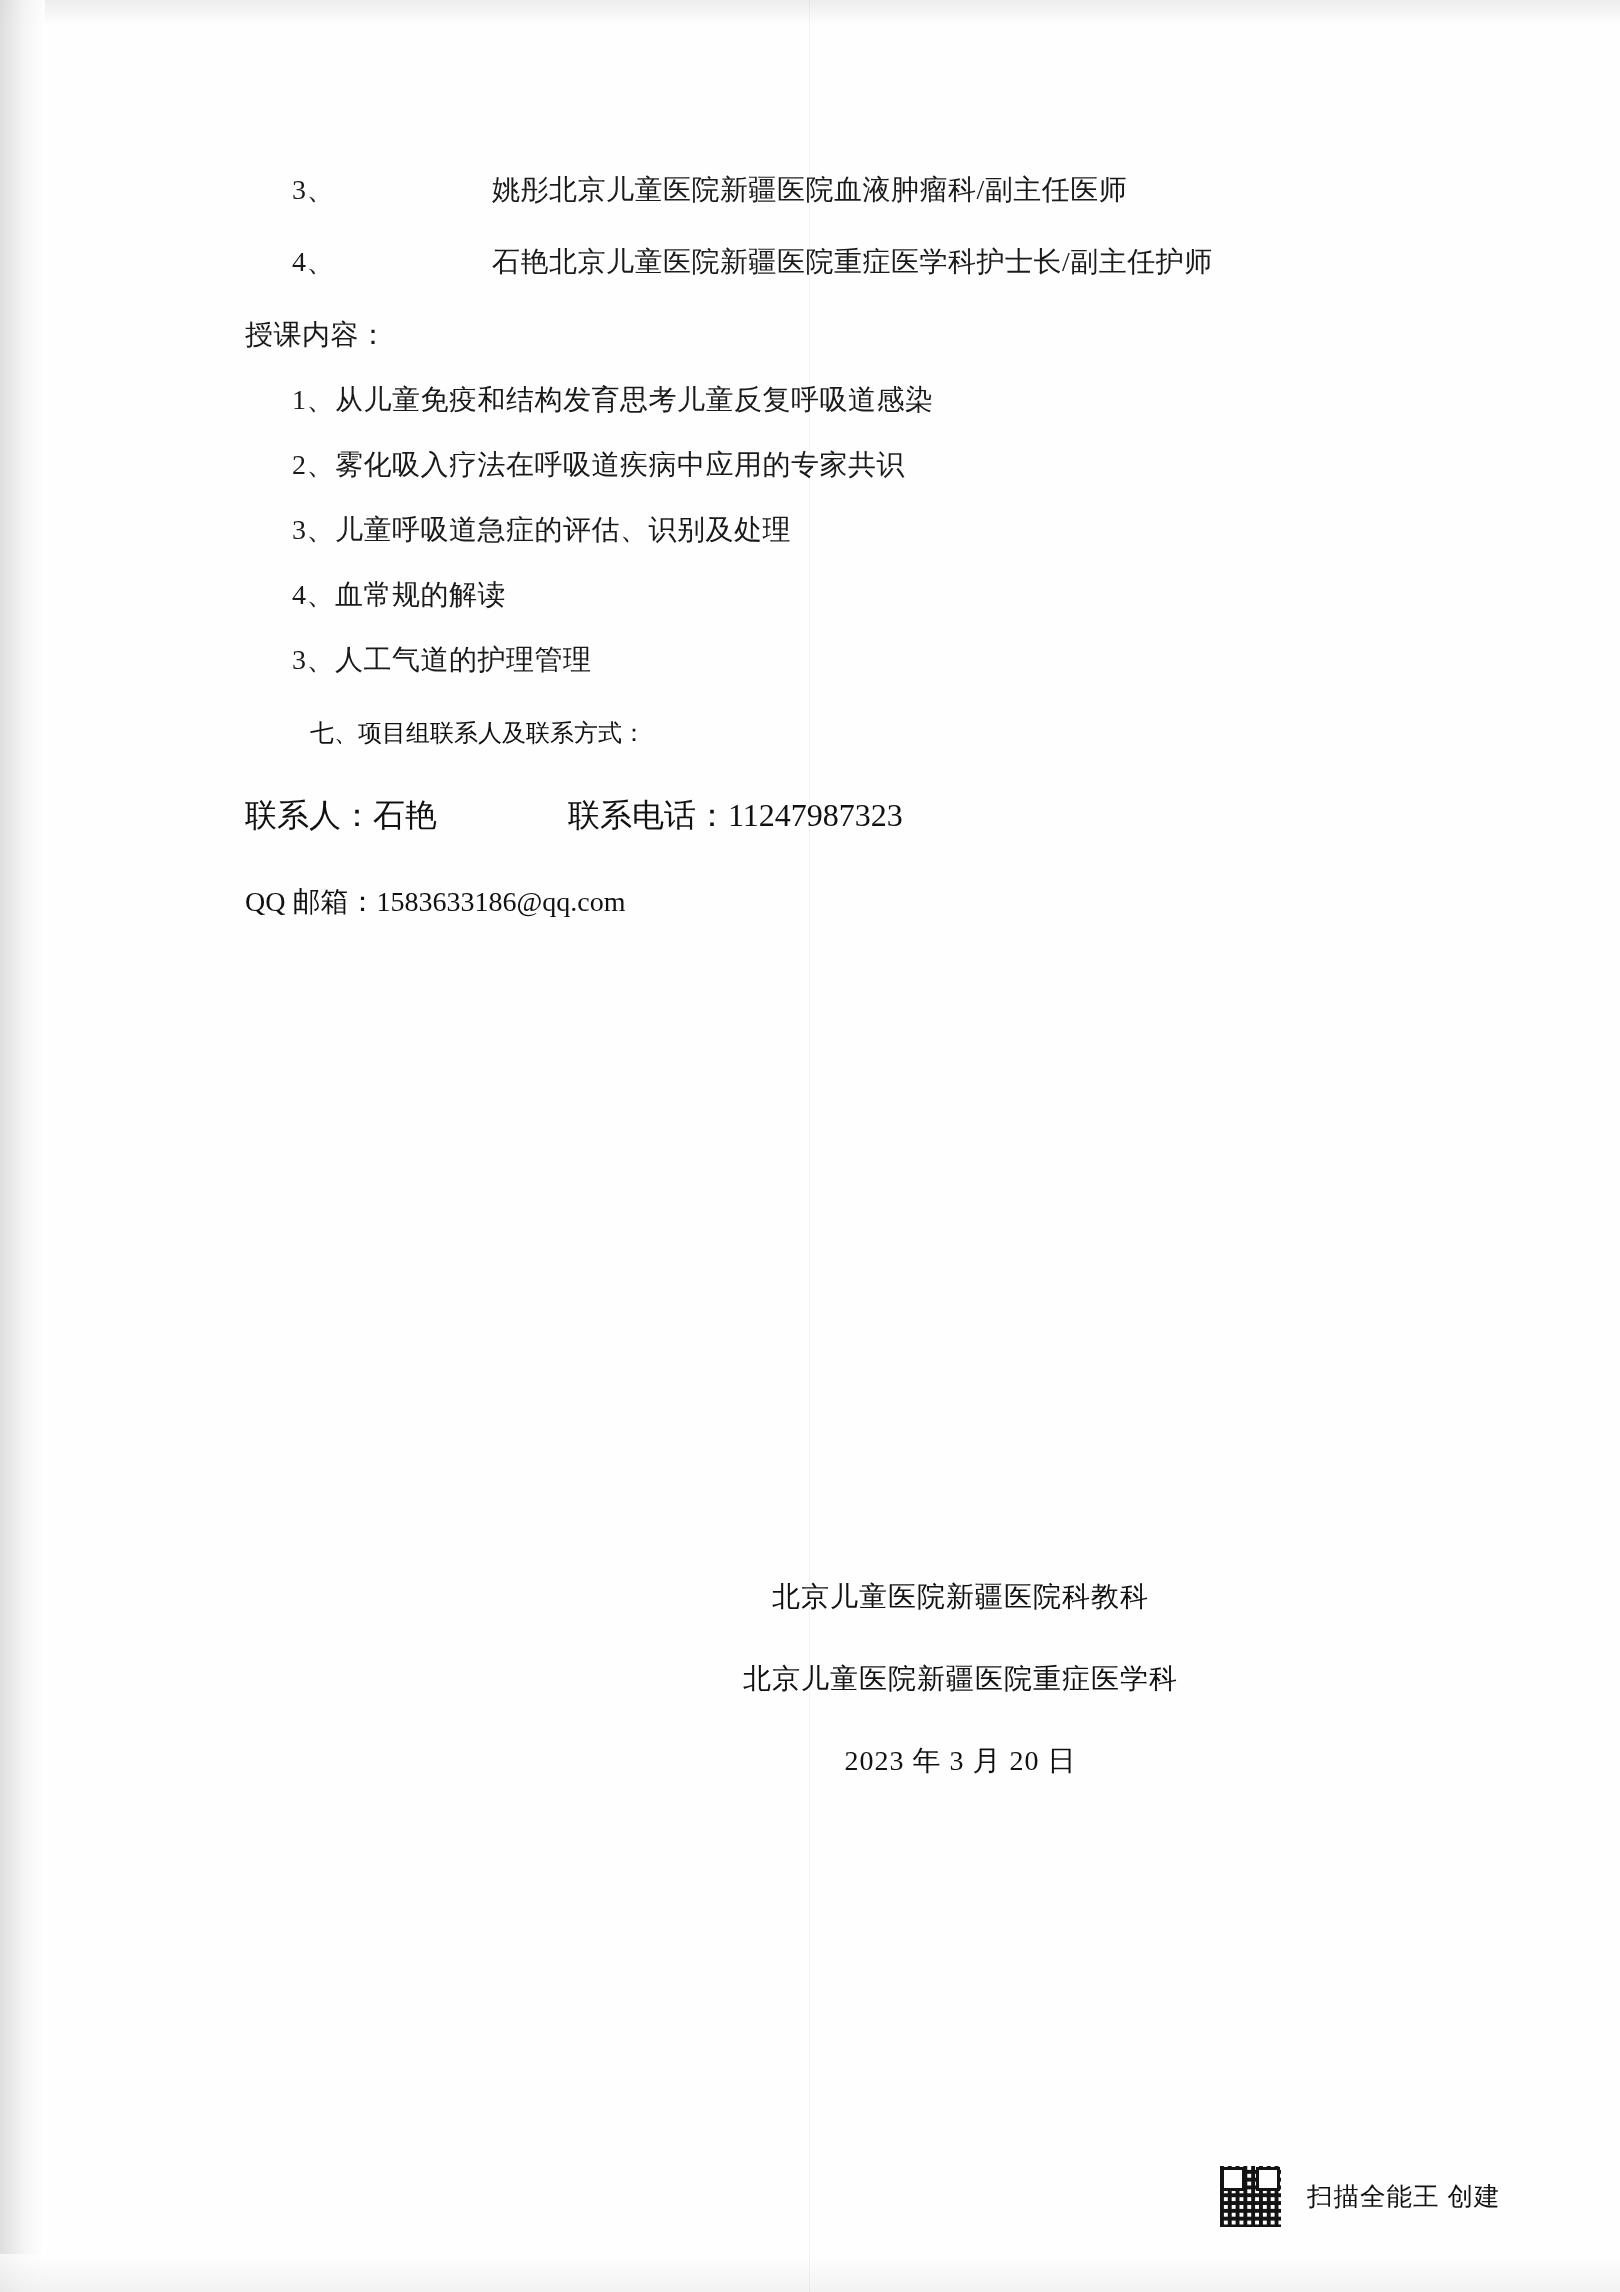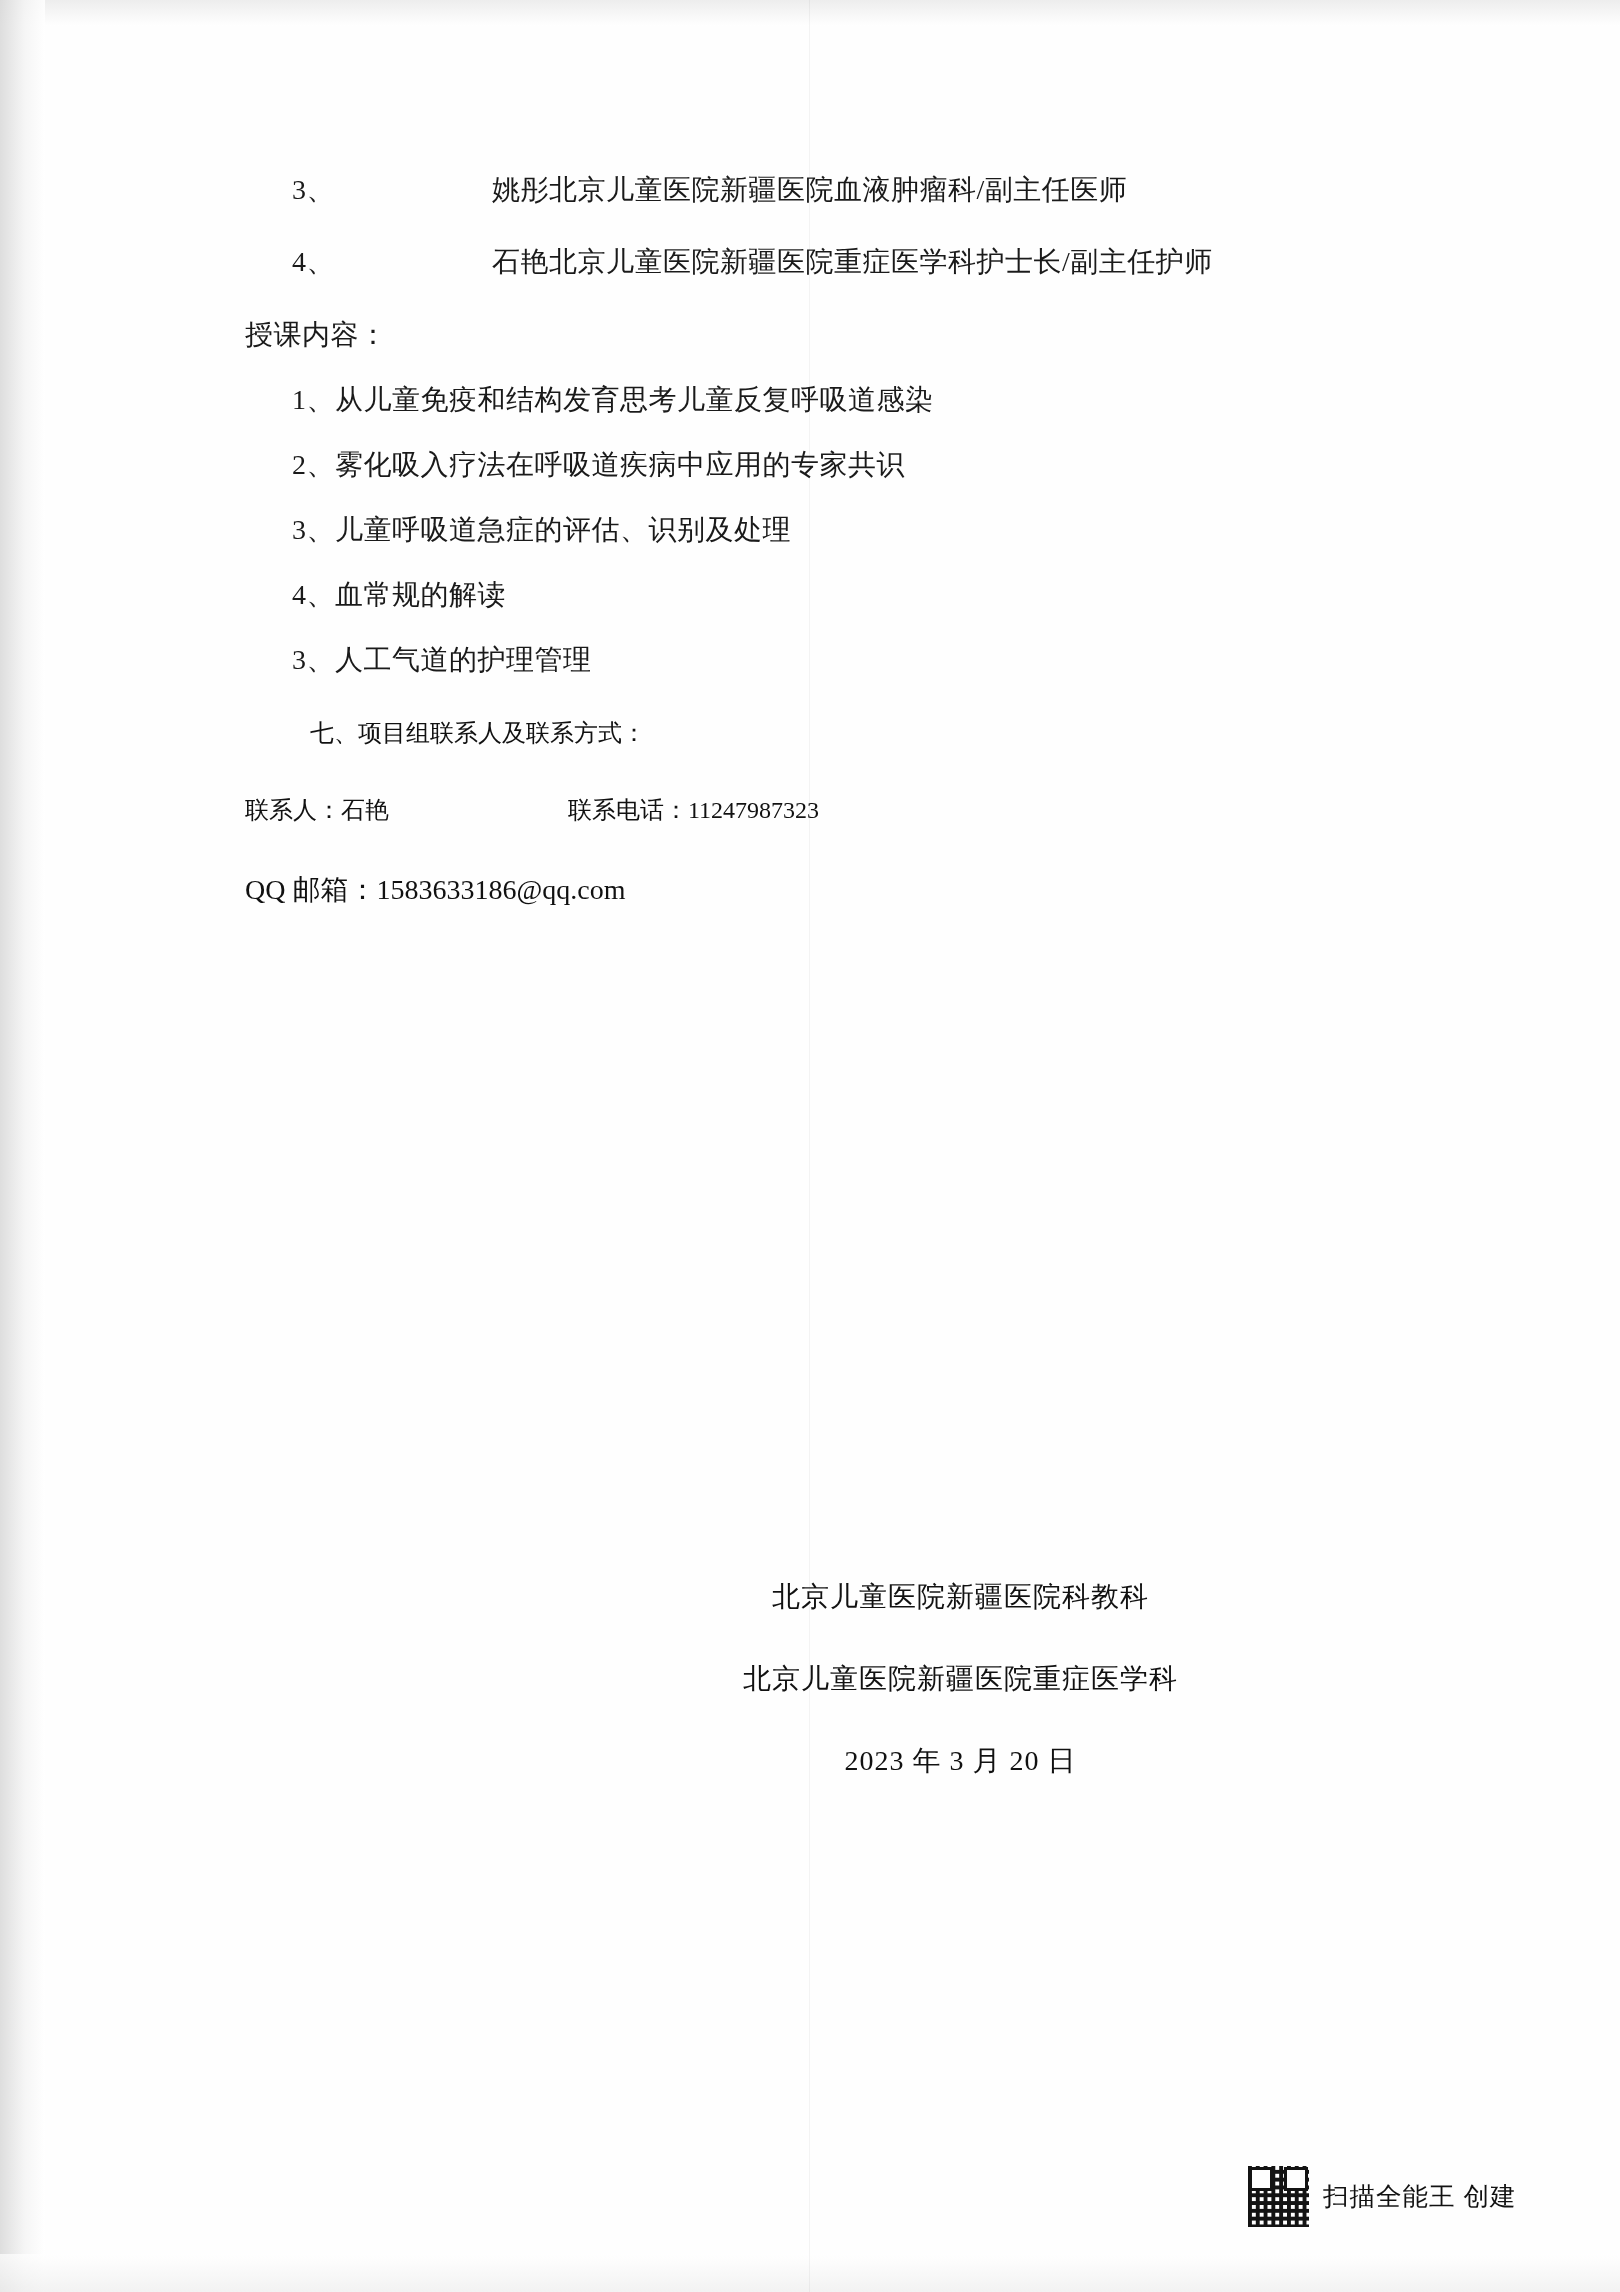--- a/index.html
+++ b/index.html
@@ -106,21 +106,21 @@
   .section-head2 {
     margin-top: 43px;
     text-indent: 65px;
     font-size: 24px;
     font-family: Liberation Serif, serif;
   }
 
   .contact-row {
     margin-top: 45px;
     display: flex;
-    font-size: 24px;
+    font-size: 32px;
   }
   .contact-left {
     width: 323px;
   }
 
   .qq-row {
     margin-top: 45px;
     font-size: 28px;
   }
 
@@ -139,25 +139,25 @@
   }
   .sig-date {
     font-size: 28px;
     letter-spacing: 1px;
     padding-left: 265px;
   }
 
   
   .footer {
     position: absolute;
-    left: 1248px;
+    left: 1220px;
     top: 2166px;
     display: flex;
     align-items: center;
-    gap: 14px;
+    gap: 26px;
   }
   .qr {
     width: 61px;
     height: 61px;
     background-image:
       linear-gradient(90deg, #000 50%, transparent 50%),
       linear-gradient(0deg, #000 50%, transparent 50%);
     background-size: 7.8px 7.8px, 7.8px 7.8px;
     background-color: #fff;
     opacity: .92;

